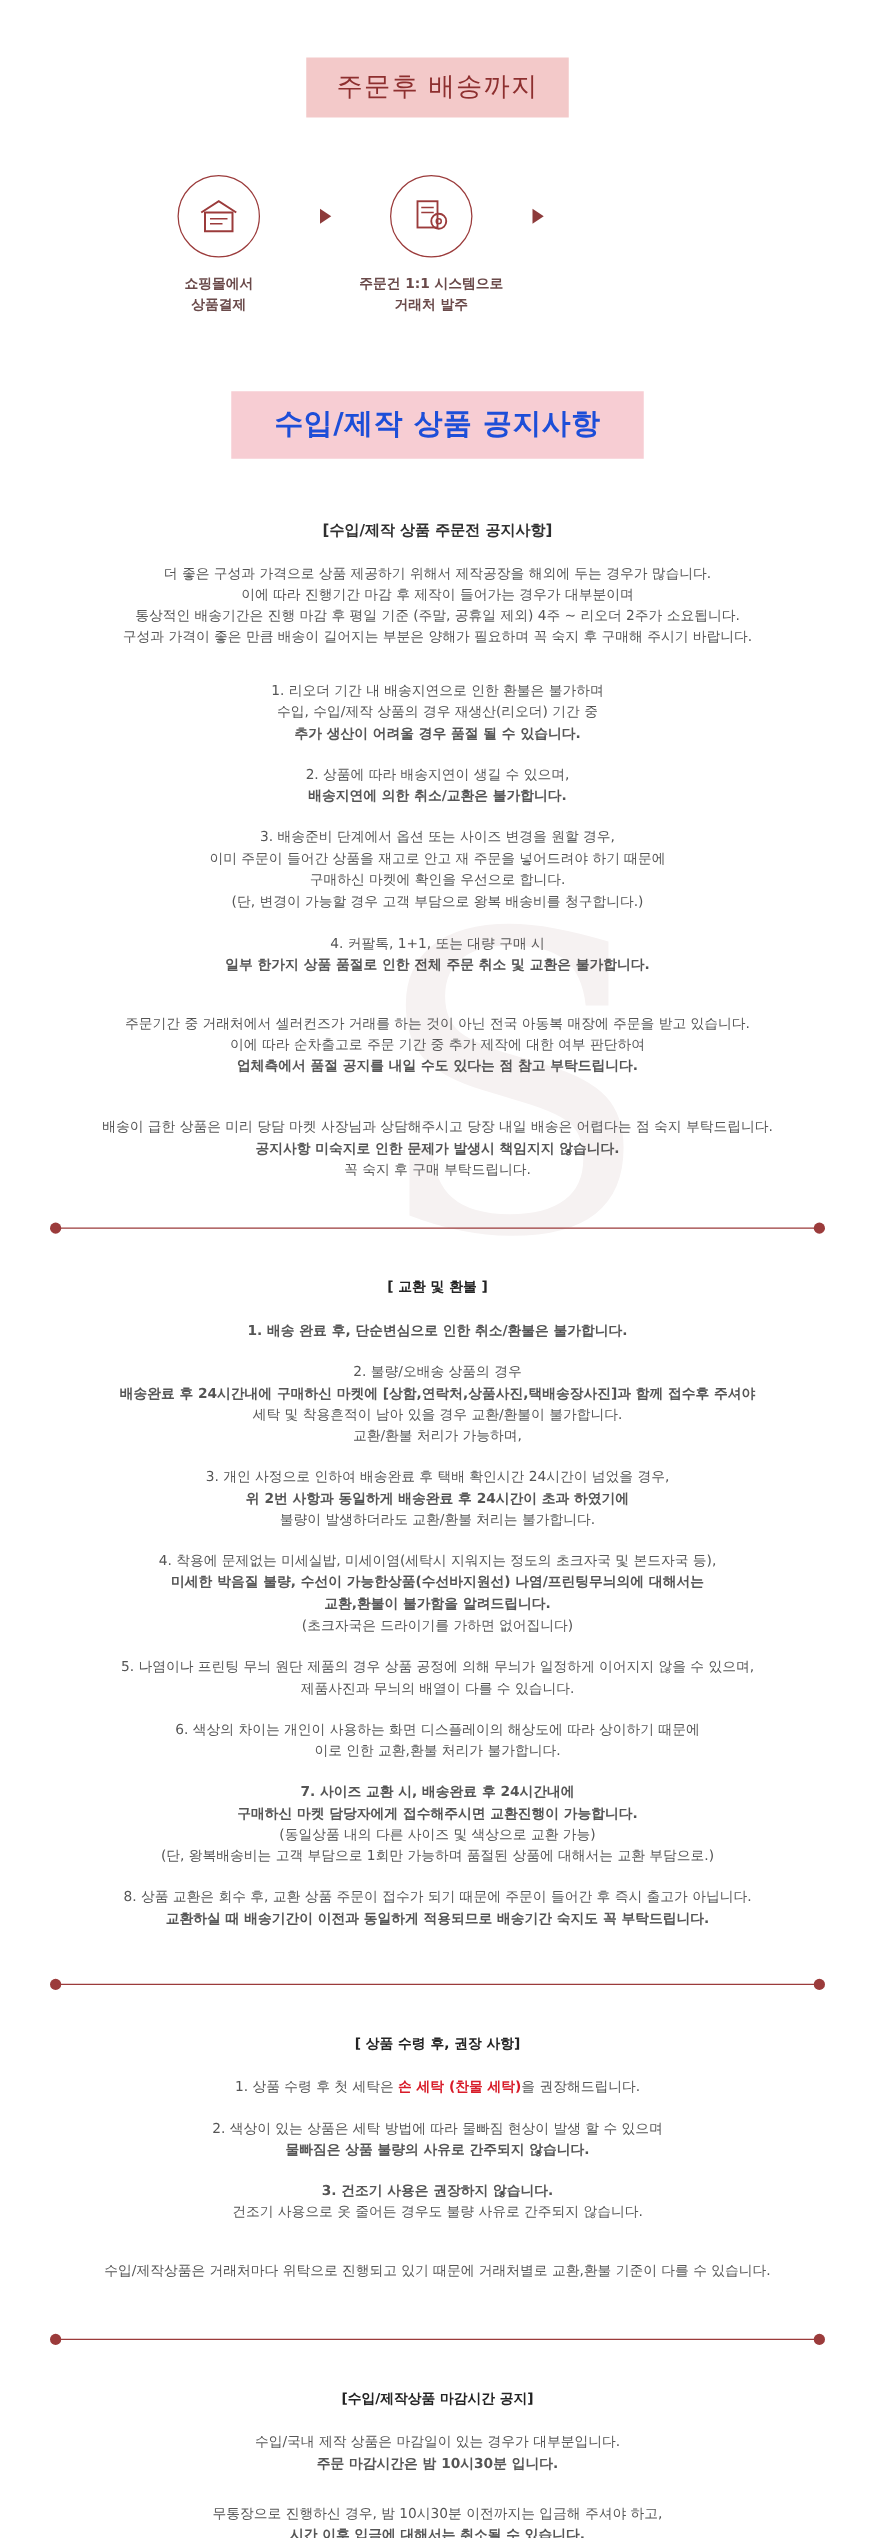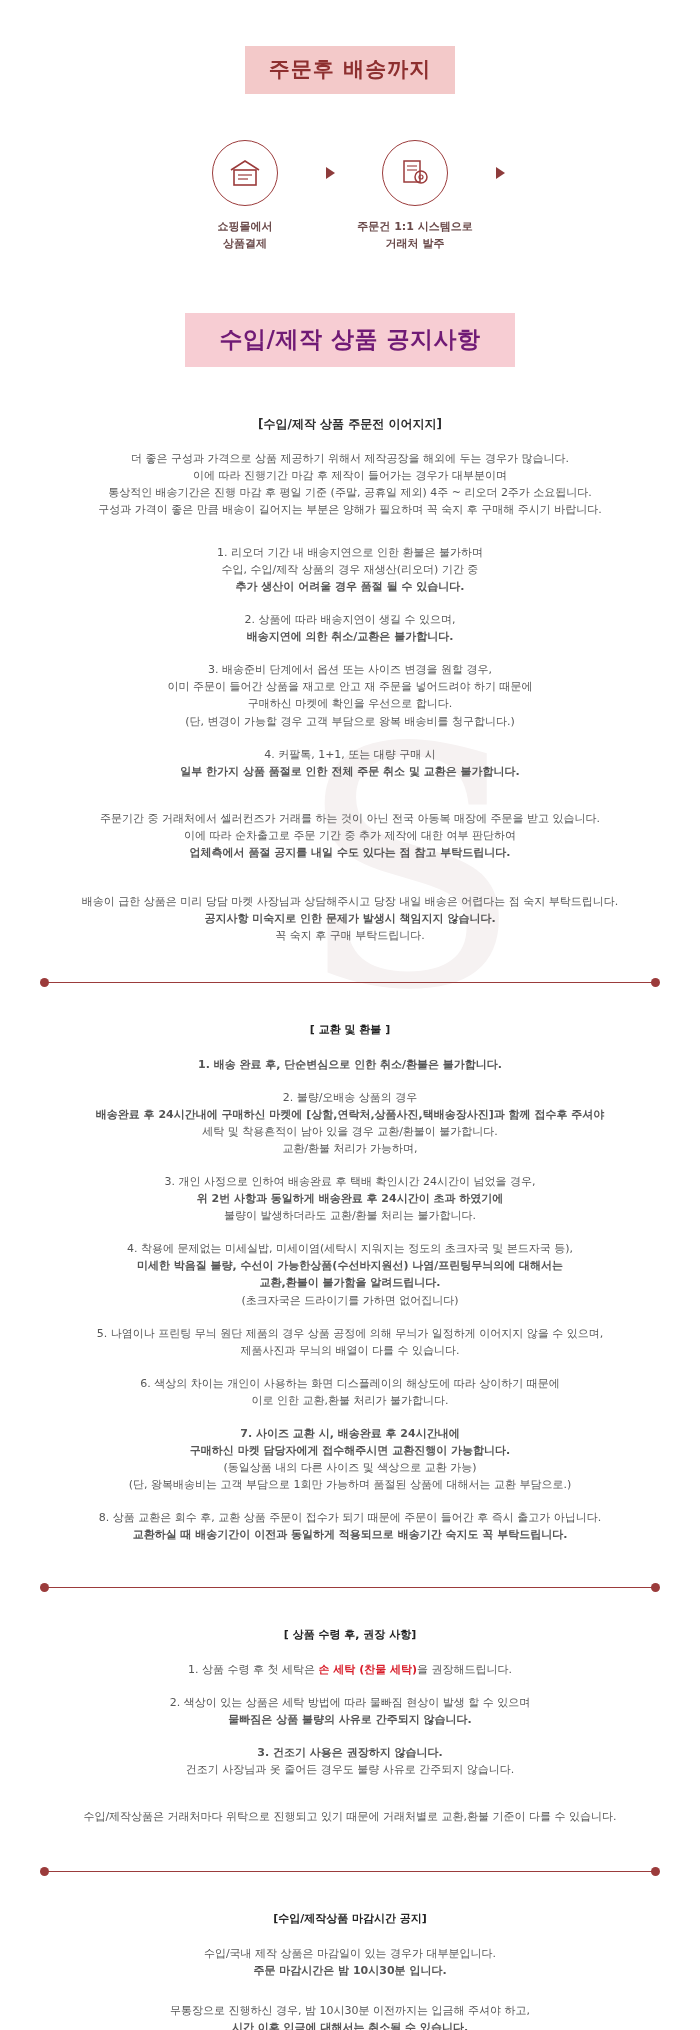--- a/index.html
+++ b/index.html
@@ -33,33 +33,33 @@
   
   .top-banner {
     margin:46px auto 0;
     width:210px;
     background:#f3c9c9;
     text-align:center;
     padding:7px 0 8px;
   }
   .top-banner .t {
     font-size:21px;
-    font-weight:bold;
+    font-weight:normal;
     color:#8d2f2f;
     letter-spacing:1px;
     font-family:"DejaVu Sans", sans-serif;
   }
 
   
   .steps {
     margin:46px auto 0;
     width:480px;
     display:flex;
     align-items:flex-start;
-    justify-content:center;
+    justify-content:flex-start;
   }
   .step { width:130px; text-align:center; }
   .circle {
     width:66px; height:66px;
     border:1.6px solid #9b3b3b;
     border-radius:50%;
     margin:0 auto;
     display:flex; align-items:center; justify-content:center;
   }
   .circle svg { display:block; }
@@ -89,21 +89,21 @@
   .pink-title {
     margin:60px auto 0;
     width:330px;
     background:#f7cdd3;
     text-align:center;
     padding:9px 0 10px;
   }
   .pink-title .t {
     font-size:23px;
     font-weight:bold;
-    color:#701a75;
+    color:#1d4ed8;
     letter-spacing:0.5px;
   }
 
   
   .block { width:620px; margin:0 auto; text-align:center; }
   .sec-head {
     font-weight:bold;
     color:#2f2f2f;
     font-size:12px;
     margin:48px 0 16px;
@@ -196,21 +196,21 @@
         </div>
 
 
     </div>
 
     <div class="pink-title">
       <div class="t">수입/제작 상품 공지사항</div>
     </div>
 
     <div class="block">
-      <div class="sec-head">[수입/제작 상품 주문전 이어지지]</div>
+      <div class="sec-head">[수입/제작 상품 주문전 공지사항]</div>
 
       <p class="l">더 좋은 구성과 가격으로 상품 제공하기 위해서 제작공장을 해외에 두는 경우가 많습니다.</p>
       <p class="l">이에 따라 진행기간 마감 후 제작이 들어가는 경우가 대부분이며</p>
       <p class="l">통상적인 배송기간은 진행 마감 후 평일 기준 (주말, 공휴일 제외) 4주 ~ 리오더 2주가 소요됩니다.</p>
       <p class="l">구성과 가격이 좋은 만큼 배송이 길어지는 부분은 양해가 필요하며 꼭 숙지 후 구매해 주시기 바랍니다.</p>
 
       <div class="item" style="margin-top:26px;">
         <p class="l">1. 리오더 기간 내 배송지연으로 인한 환불은 불가하며</p>
         <p class="l">수입, 수입/제작 상품의 경우 재생산(리오더) 기간 중</p>
         <p class="l red-b">추가 생산이 어려울 경우 품절 될 수 있습니다.</p>
@@ -317,21 +317,21 @@
         </p>
       </div>
 
       <div class="item">
         <p class="l">2. 색상이 있는 상품은 세탁 방법에 따라 물빠짐 현상이 발생 할 수 있으며</p>
         <p class="l red-b">물빠짐은 상품 불량의 사유로 간주되지 않습니다.</p>
       </div>
 
       <div class="item">
         <p class="l red-b">3. 건조기 사용은 권장하지 않습니다.</p>
-        <p class="l">건조기 사장님과 옷 줄어든 경우도 불량 사유로 간주되지 않습니다.</p>
+        <p class="l">건조기 사용으로 옷 줄어든 경우도 불량 사유로 간주되지 않습니다.</p>
       </div>
 
       <div class="item" style="margin-top:30px;">
         <p class="l">수입/제작상품은 거래처마다 위탁으로 진행되고 있기 때문에 거래처별로 교환,환불 기준이 다를 수 있습니다.</p>
       </div>
     </div>
 
     <div class="divider" style="margin-top:42px;">
       <span class="dot l"></span>
       <span class="line"></span>

